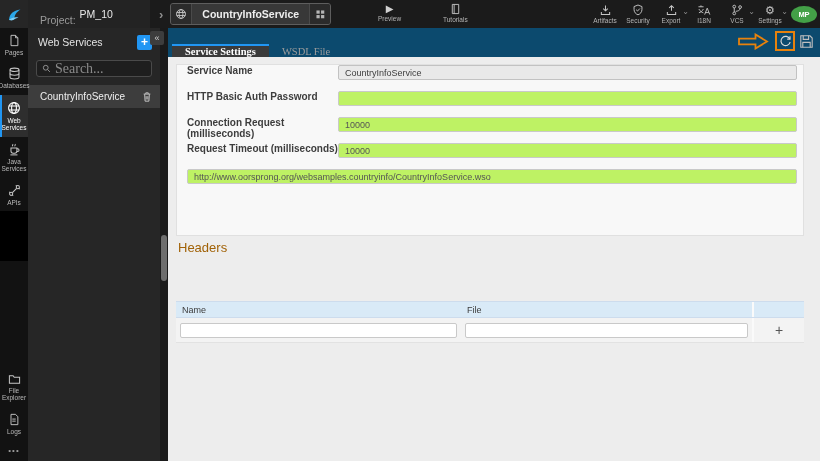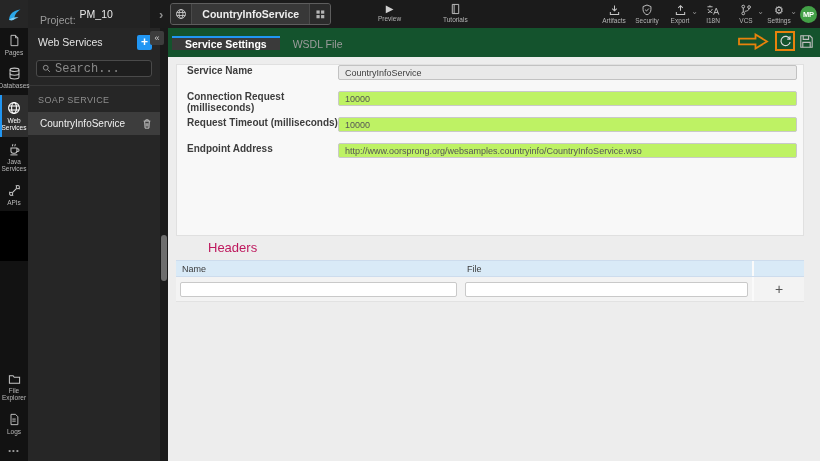--- a/index.html
+++ b/index.html
@@ -26,21 +26,21 @@
   .service-tab .iconbox.left  { border-right:1px solid #4a4a4a; }
   .service-tab .stlabel { display:flex; align-items:center; padding:0 10px;
                           font-size:10.5px; font-weight:bold; color:#efefef; }
   .tb-mini { position:absolute; top:3px; display:flex; flex-direction:column;
              align-items:center; gap:1px; color:#b5b5b5; font-size:6.5px; cursor:pointer; }
   .tb-right { position:absolute; right:3px; top:0; height:28px; display:flex;
               align-items:center; gap:9px; }
   .tb-item { position:relative; display:flex; flex-direction:column; align-items:center;
              gap:1px; color:#b5b5b5; font-size:6.5px; min-width:24px; cursor:pointer; }
   .tb-caret { position:absolute; right:-6px; top:3px; font-size:8px; color:#8d8d8d; }
-  .avatar { width:17px; height:17px; border-radius:50%; background:#43a047; color:#fff;
+  .avatar { width:26px; height:17px; border-radius:50%; background:#43a047; color:#fff;
             font-size:7.5px; font-weight:bold; display:flex; align-items:center;
             justify-content:center; cursor:pointer; }
 
   
   .sidebar { position:absolute; left:0; top:28px; width:28px; height:433px;
              background:#121212; display:flex; flex-direction:column; z-index:7; }
   .sb-item { width:28px; padding:6px 1px 5px; display:flex; flex-direction:column;
              align-items:center; gap:2px; color:#b9b9b9; font-size:6.5px; line-height:1.15;
              text-align:center; cursor:pointer; }
   .sb-item.active { background:#2e2e2e; box-shadow:inset 2px 0 0 #2196f3; color:#fff; }
@@ -54,41 +54,41 @@
            background:#262626; z-index:6; }
   .panel-head { height:25px; display:flex; align-items:center; padding:3px 8px 0 10px; }
   .panel-title { font-size:10.5px; color:#e3e3e3; flex:1; }
   .add-btn { width:15px; height:15px; background:#2196f3; border-radius:2px; color:#fff;
              font-size:12px; line-height:14px; text-align:center; font-weight:bold;
              cursor:pointer; }
   .search-wrap { margin:7px 8px 8px; height:17px; border:1px solid #4a4a4a;
                  border-radius:3px; background:#1e1e1e; display:flex; align-items:center;
                  padding:0 5px; gap:4px; }
   .search-input { background:transparent; border:none; outline:none; color:#bbb;
-                  font-size:12px; width:100%; font-family:Liberation Mono, monospace; }
+                  font-size:14px; width:100%; font-family:Liberation Serif, serif; }
   .search-input::placeholder { color:#8a8a8a; }
   .section-label { border-top:1px solid #383838; padding:9px 10px 7px; font-size:9px;
                    color:#8d8d8d; letter-spacing:.4px; }
   .svc-item { height:23px; background:#3d3d3d; display:flex; align-items:center;
               padding:0 8px 0 12px; color:#f0f0f0; font-size:10px; cursor:pointer; }
   .svc-item .trash { margin-left:auto; cursor:pointer; display:flex; }
 
   
   .strip { position:absolute; left:160px; top:28px; width:8px; height:433px;
            background:#1a1a1a; z-index:5; }
   .collapse-btn { position:absolute; left:150px; top:31px; width:14px; height:14px;
                   background:#3d3d3d; border-radius:2px; color:#cfcfcf; font-size:9px;
                   display:flex; align-items:center; justify-content:center; z-index:9;
                   cursor:pointer; }
   .scroll-thumb { position:absolute; left:161px; top:235px; width:6px; height:46px;
                   background:#6d6d6d; border-radius:3px; z-index:9; cursor:grab; }
 
   
   .tabbar { position:absolute; left:168px; top:28px; width:652px; height:29px;
-            background:#14532d; display:flex; align-items:center; z-index:4; }
+            background:#0c4a6e; display:flex; align-items:flex-end; z-index:4;font-family:Liberation Serif, serif; }
   .tab { padding:0 13px; display:flex; align-items:center; font-size:10.5px;
          color:#9c9c9c; border-top:2px solid transparent; cursor:pointer; }
   .tab.active { background:#3a3a3a; color:#fff; border-top-color:#2196f3; font-weight:bold; }
   .tab:first-child { margin-left:4px; }
   .toolbar { position:absolute; right:6px; top:31px; display:flex; align-items:center;
              gap:4px; z-index:9; }
   .reload-box { width:20px; height:20px; border:2px solid #e8820c; display:flex;
                 align-items:center; justify-content:center; cursor:pointer; }
   .save-btn { display:flex; align-items:center; cursor:pointer; }
 
@@ -97,24 +97,24 @@
              background:#ededed; }
   .card { position:absolute; left:8px; top:7px; width:628px; height:172px;
           background:#f8f8f8; border:1px solid #e0e0e0; }
   .frow { display:flex; height:26px; padding:0 6px 0 10px; }
   .flabel { width:151px; font-size:10px; font-weight:bold; color:#3d3d3d; flex-shrink:0; }
   .finput { flex:1; height:15px; border:1px solid #c9c9c9; border-radius:2px;
             background:#bef264; font-size:9px; color:#555; padding:0 6px;
             font-family:inherit; outline:none; }
   .finput.disabled { background:#e9e9e9; border-color:#c2c2c2; color:#3d3d3d; }
 
-  .headers-title { position:absolute; left:10px; top:183px; font-size:13px; color:#be185d;margin-left:30px; }
+  .headers-title { position:absolute; left:10px; top:183px; font-size:13px; color:#a16207; }
   .htable { position:absolute; left:8px; top:203px; width:628px; }
   .ht-head { display:flex; height:17px; background:#d9eaf7; border-top:1px solid #cddced;
-             border-bottom:1px solid #cddced; }
+             border-bottom:1px solid #cddced;margin-top:41px; }
   .ht-cell { padding:0 6px; display:flex; align-items:center; font-size:9px; color:#3c3c3c; }
   .col-name  { width:285px; }
   .col-value { width:291px; }
   .col-plus  { flex:1; border-left:2px solid #fafafa; }
   .ht-body { display:flex; height:25px; background:#f3f3f3; border-bottom:1px solid #e2e2e2; }
   .bd-cell { display:flex; align-items:center; }
   .hinput { flex:1; height:15px; border:1px solid #c9c9c9; border-radius:2px;
             background:#fff; margin:0 4px; font-size:9px; padding:0 5px;
             font-family:inherit; outline:none; }
   .plus-btn { flex:1; text-align:center; font-size:14px; color:#555; cursor:pointer;
@@ -313,21 +313,20 @@
   </div>
   <div class="search-wrap">
     <span>
       <svg width="9" height="9" viewBox="0 0 12 12" fill="none" stroke="#9a9a9a" stroke-width="1.2">
         <circle cx="5" cy="5" r="3.2"></circle>
           <path d="M7.5 7.5 L10.5 10.5"></path>
       </svg>
     </span>
     <input class="search-input" placeholder="Search..." style="">
   </div>
-  <div class="section-label">SOAP SERVICE</div>
   <div class="svc-item">
     <span>CountryInfoService</span>
     <span class="trash">
       <svg width="10" height="12" viewBox="0 0 12 14" fill="none" stroke="#cfcfcf" stroke-width="1.1">
         <path d="M2 3.5h8 M4.5 3.2V2h3v1.2"></path>
           <path d="M3.2 3.8l.5 8.2h4.6l.5-8.2"></path>
           <path d="M5 6v4 M7 6v4"></path>
       </svg>
     </span>
   </div>
@@ -360,29 +359,32 @@
   </div>
 </div>
 
 <div class="content">
   <div class="card">
     <div class="frow">
       <span class="flabel">Service Name</span>
       <input class="finput disabled" disabled="" value="CountryInfoService" style="">
     </div>
     <div class="frow">
+      <span class="flabel">HTTP Basic Auth Password</span>
+      <input class="finput" value="" style="">
+    </div>
+    <div class="frow">
       <span class="flabel">Connection Request (milliseconds)</span>
       <input class="finput" value="10000" style="">
     </div>
     <div class="frow">
       <span class="flabel">Request Timeout (milliseconds)</span>
       <input class="finput" value="10000" style="">
     </div>
     <div class="frow">
-      <span class="flabel">Endpoint Address</span>
       <input class="finput" value="http://www.oorsprong.org/websamples.countryinfo/CountryInfoService.wso" style="">
     </div>
   </div>
 
   <div class="headers-title">Headers</div>
   <div class="htable">
     <div class="ht-head">
       <div class="ht-cell col-name">Name</div>
       <div class="ht-cell col-value">File</div>
       <div class="ht-cell col-plus"></div>

